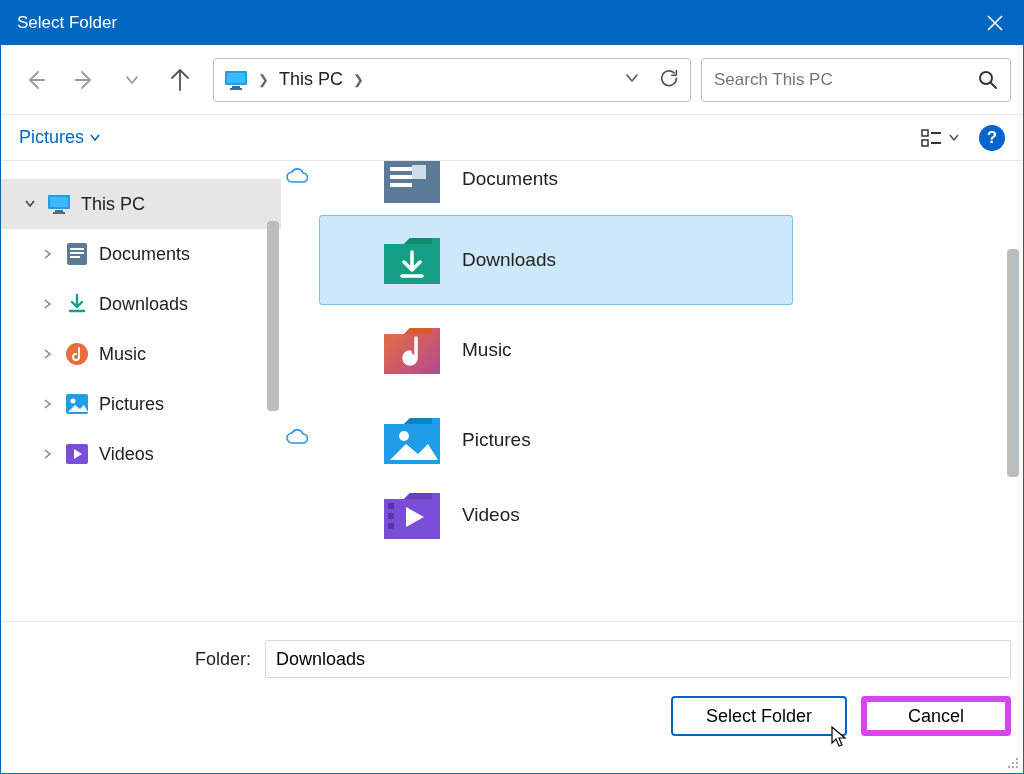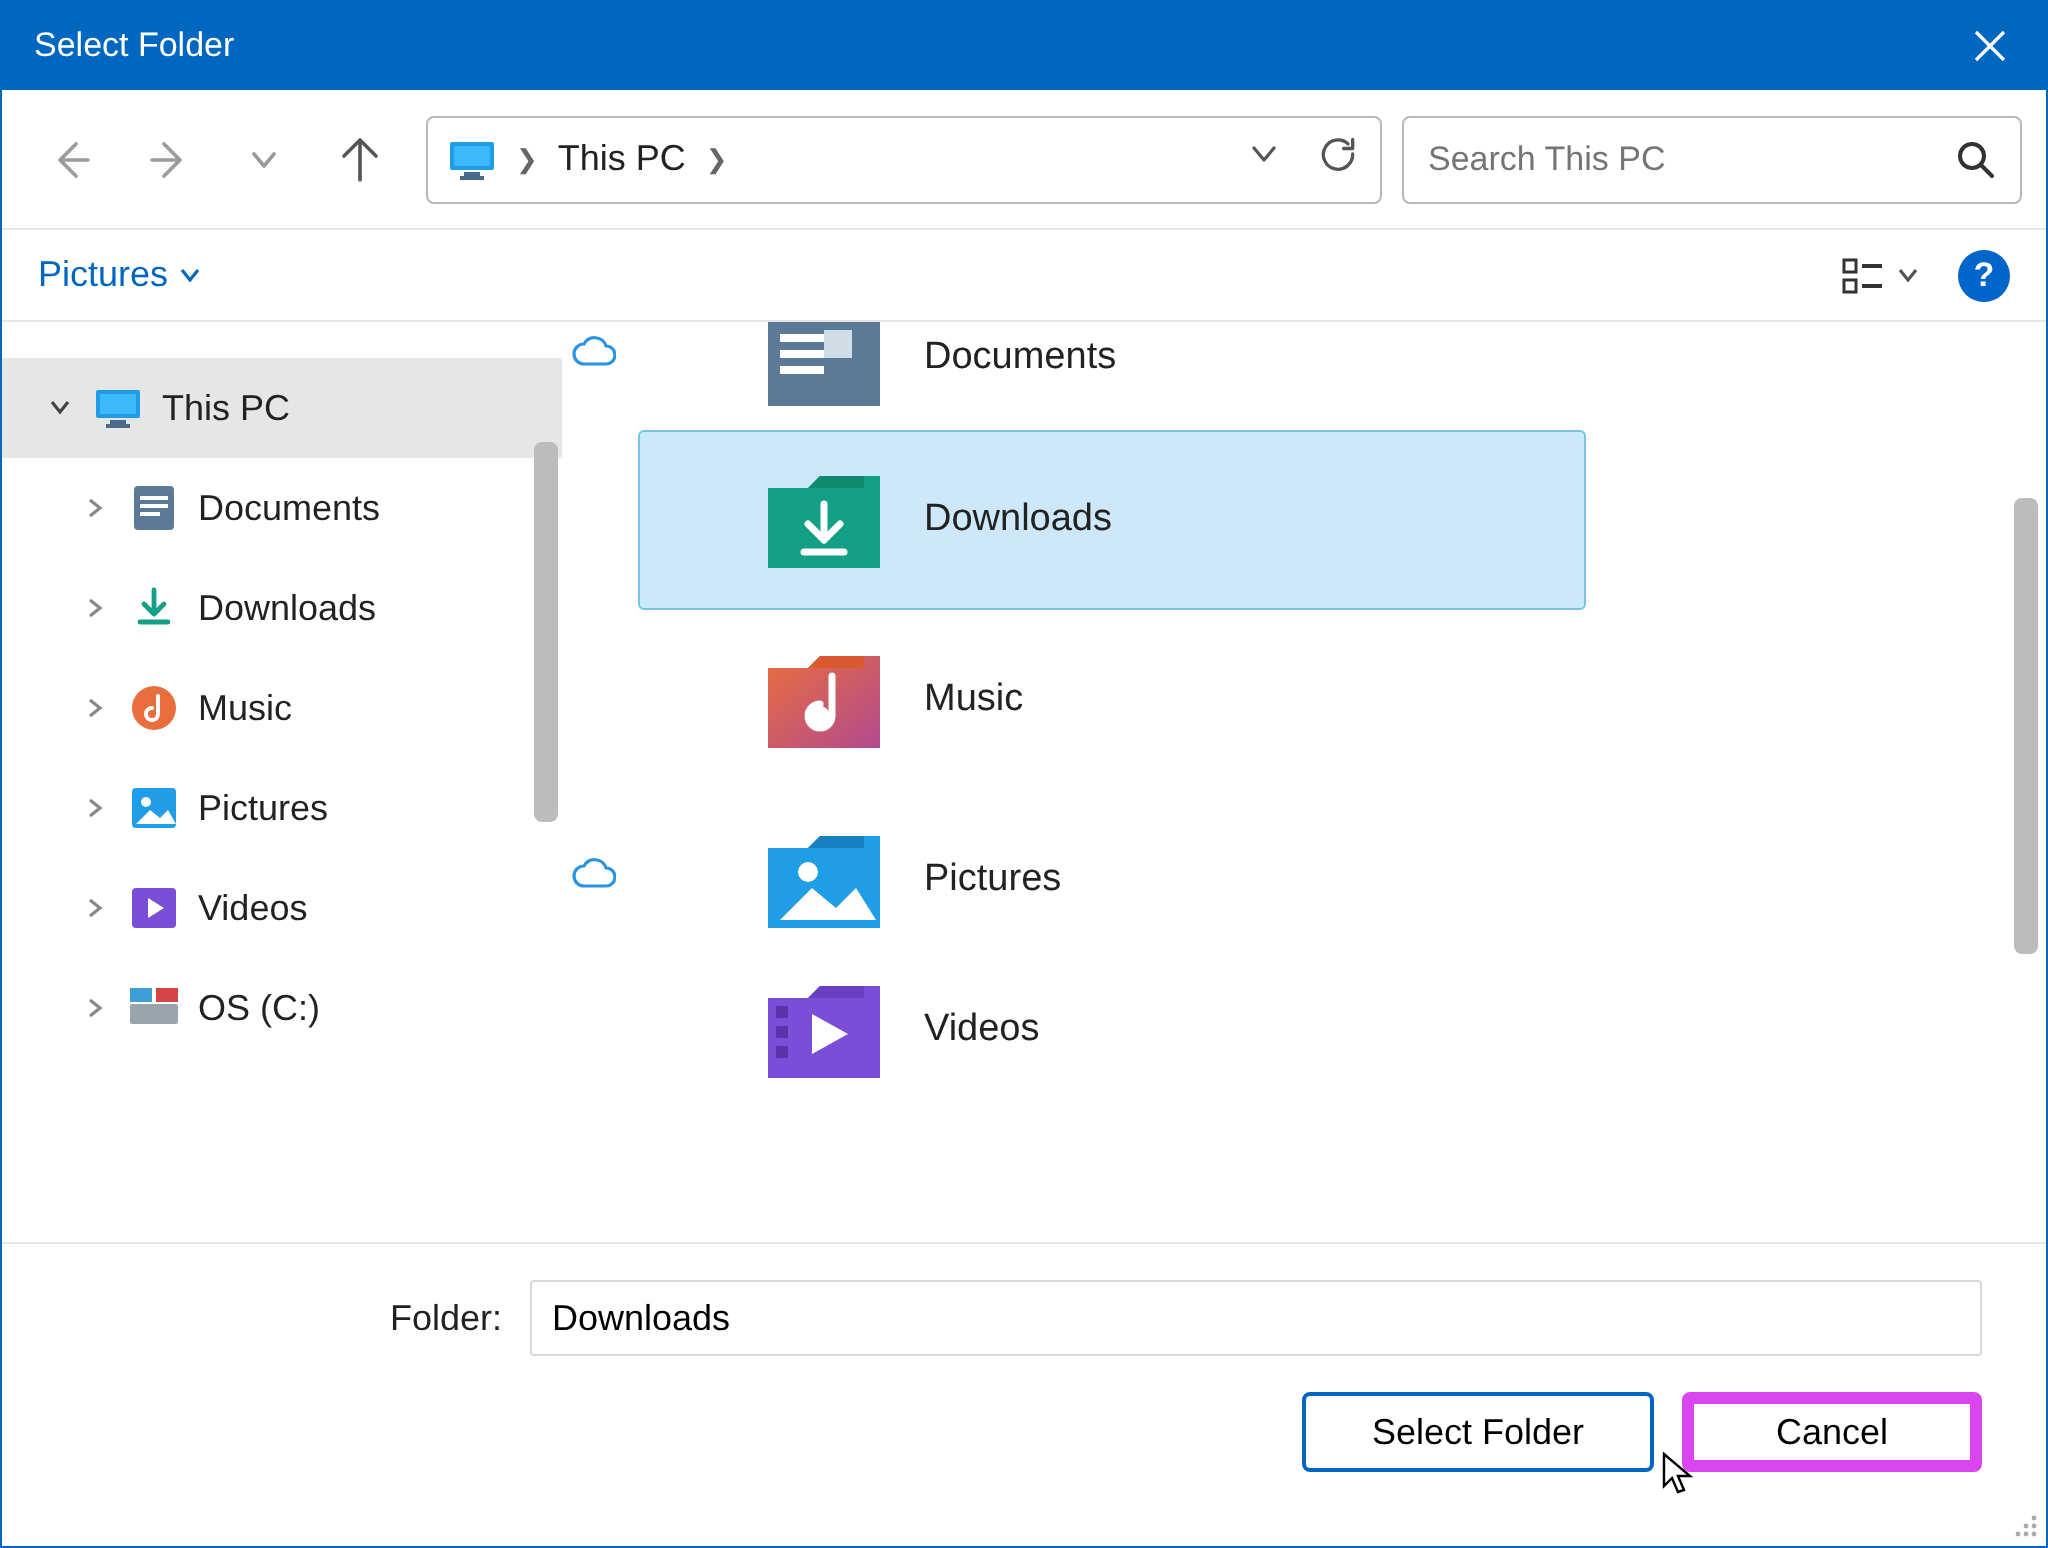--- a/index.html
+++ b/index.html
@@ -193,21 +193,21 @@
     position: absolute;
     right: 4px;
     top: 88px;
     width: 12px;
     height: 228px;
     background: #bcbcbc;
     border-radius: 4px;
   }
   .footer {
     border-top: 1px solid #e6e6e6;
-    padding: 18px 32px 16px 0;
+    padding: 18px 12px 16px 0;
   }
   .folderrow {
     display: flex;
     align-items: center;
     gap: 14px;
     padding-left: 110px;
   }
   .folderrow .lbl { font-size: 18px; min-width: 140px; text-align: right; }
   .folderrow input {
     flex: 1;
@@ -445,35 +445,20 @@
         </span>
       <span class="ticon">
           <svg width="22" height="20" viewBox="0 0 22 20">
             <rect x="0" y="0" width="22" height="20" rx="2" fill="#7a4ed6"></rect>
             <path d="M8 5 L16 10 L8 15 Z" fill="#fff"></path>
           </svg>
         </span>
       <span>Videos</span>
     </div>
 
-    <div class="treeitem child">
-      <span class="expander">
-          <svg width="12" height="12" viewBox="0 0 12 12">
-            <path d="M3 2 L8 6 L3 10" stroke="#888" stroke-width="1.6" fill="none"></path>
-          </svg>
-        </span>
-      <span class="ticon">
-          <svg width="24" height="20" viewBox="0 0 24 20">
-            <rect x="0" y="8" width="24" height="10" rx="1" fill="#9aa4ad"></rect>
-            <rect x="0" y="0" width="11" height="7" fill="#3e9ed8"></rect>
-            <rect x="13" y="0" width="11" height="7" fill="#d64545"></rect>
-          </svg>
-        </span>
-      <span>OS (C:)</span>
-    </div>
 
     <div class="scrollthumb"></div>
   </div>
 
   <div class="mainpane">
 
     <div class="mainitem" style="height:72px;margin-top:-20px;">
       <span class="cloud">
         <svg width="22" height="16" viewBox="0 0 22 16">
             <path d="M6 14 A5 5 0 0 1 6 4 A6 6 0 0 1 17 5 A4.5 4.5 0 0 1 17 14 Z" stroke="#2b94e0" stroke-width="1.6" fill="none"></path>

